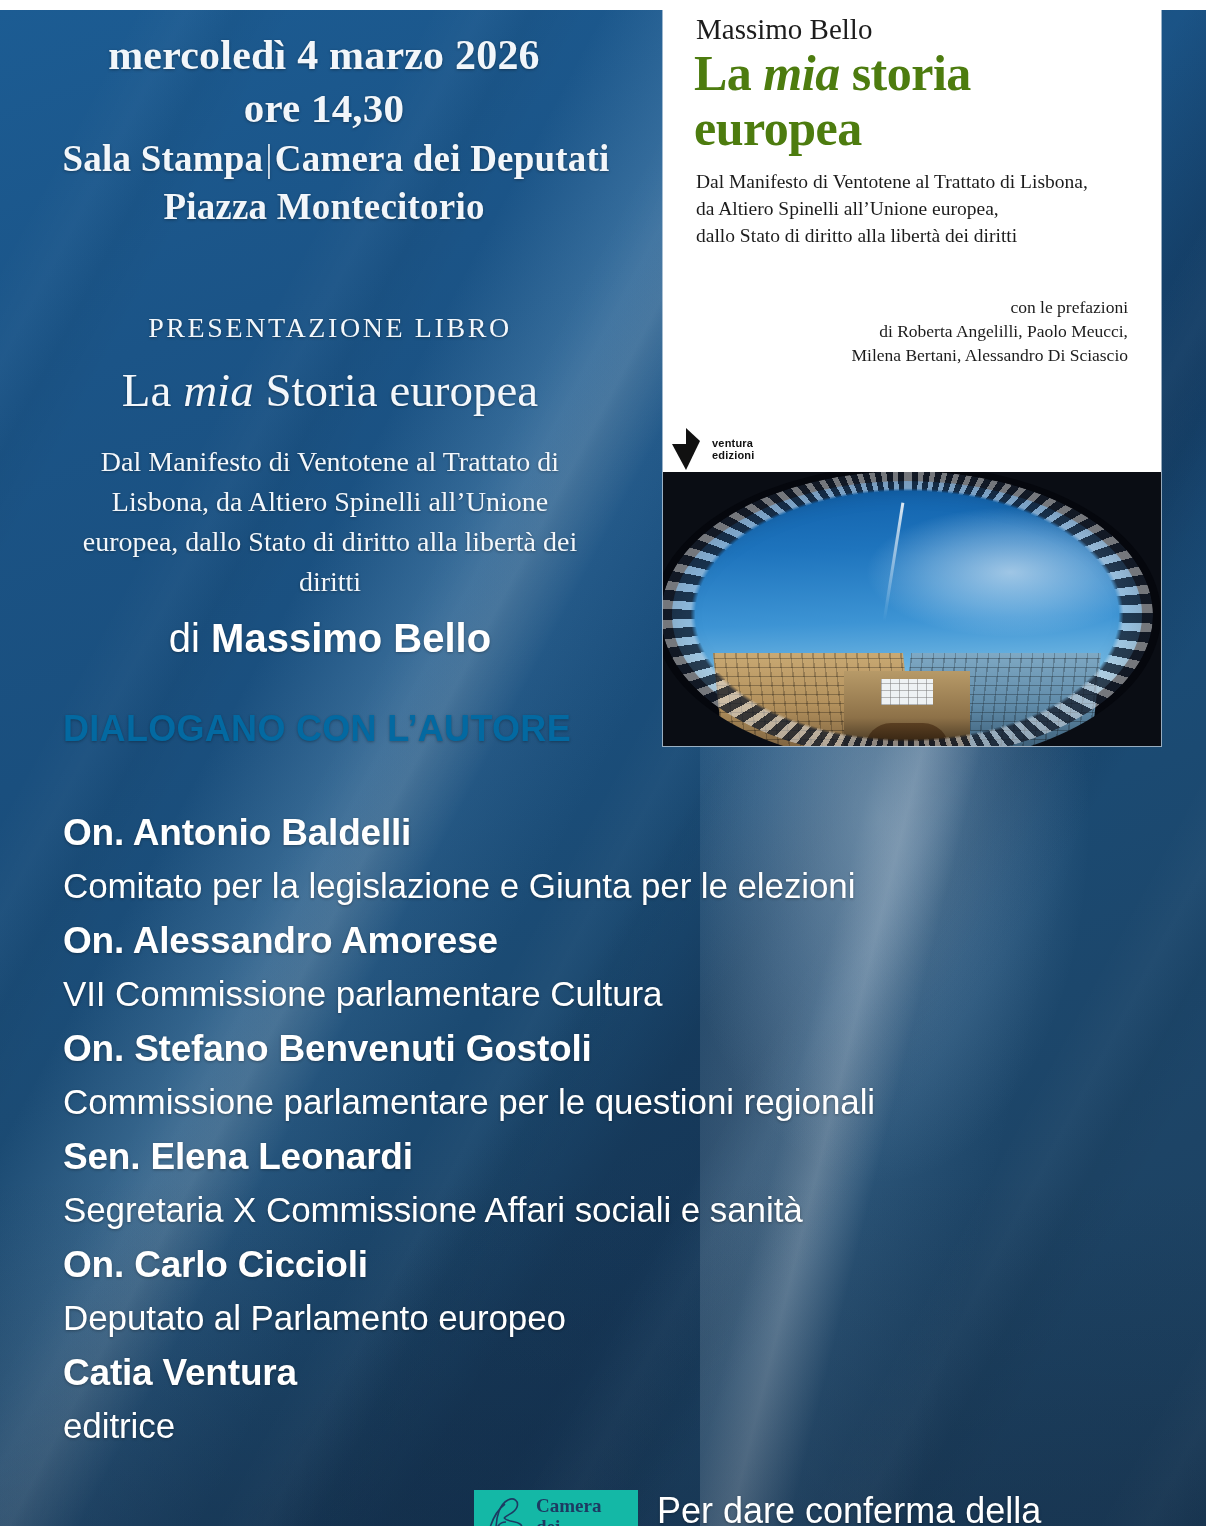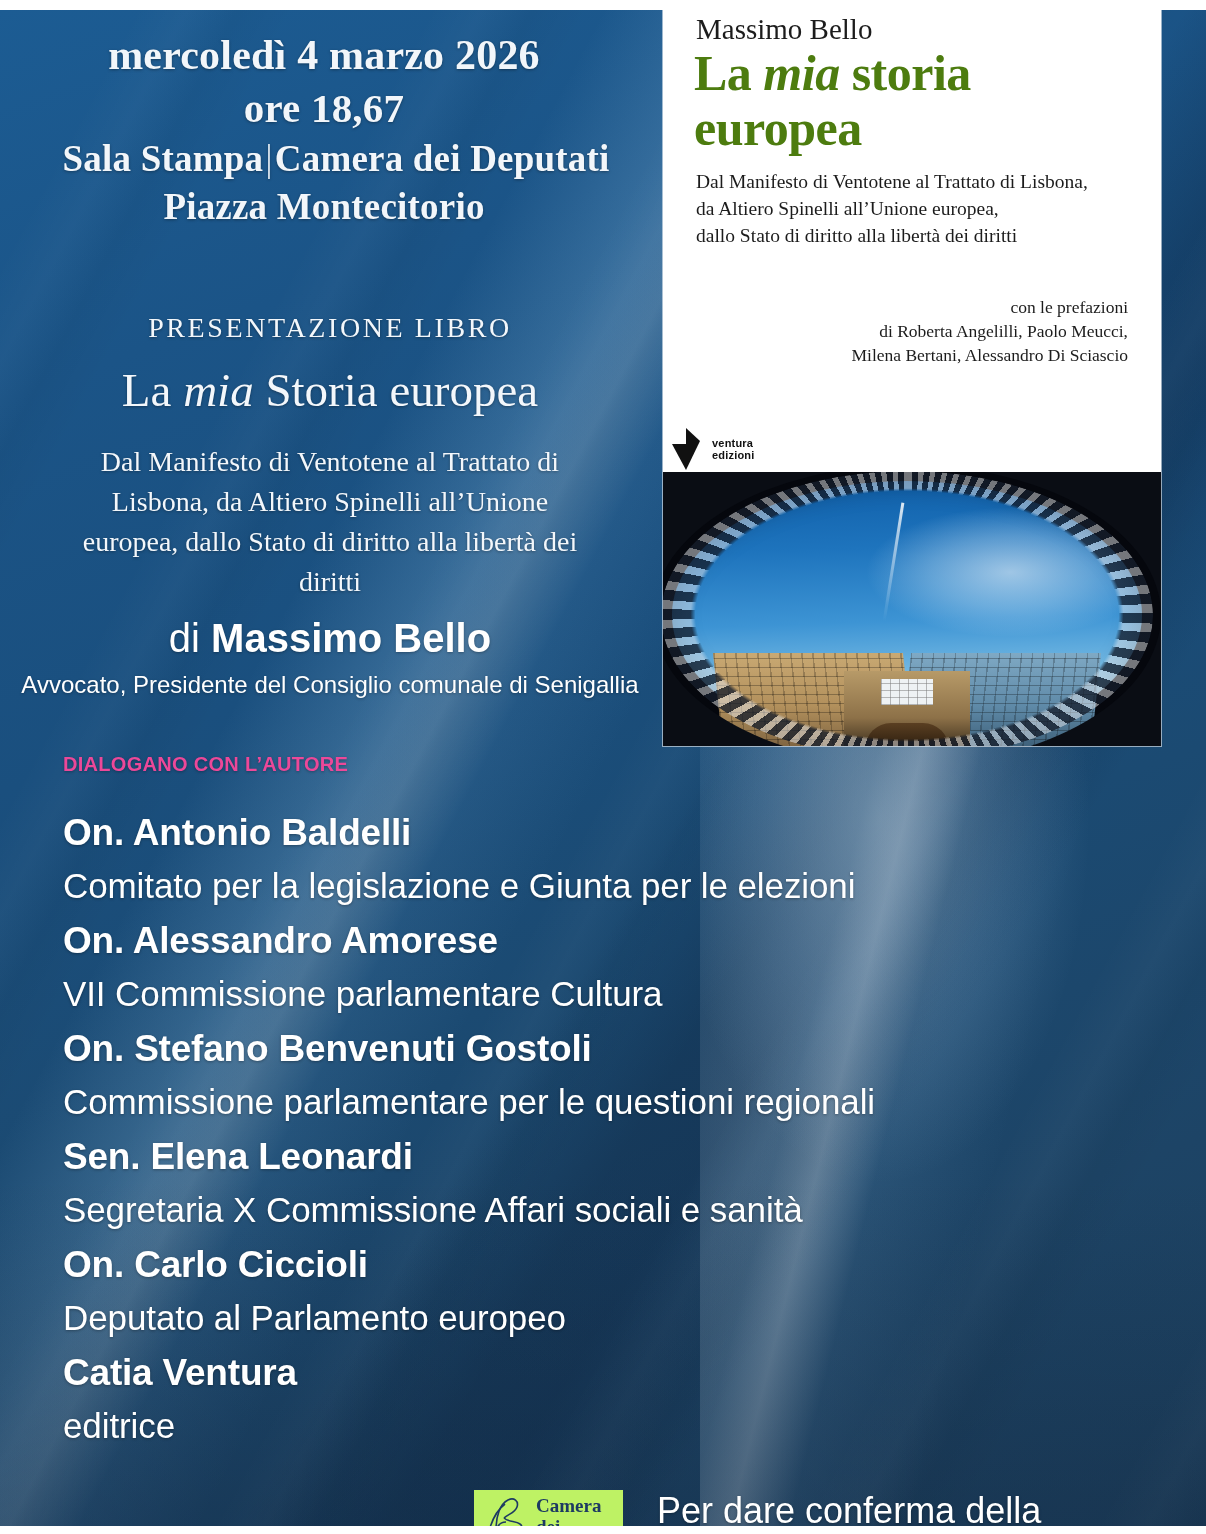--- a/index.html
+++ b/index.html
@@ -165,25 +165,25 @@
     font-size: 24px;
     line-height: 34px;
     margin-top: 4px;
     font-weight: 400;
   }
 
   
   .dialog-head {
     position: absolute;
     left: 63px;
-    top: 753px;
-    font-size: 20px;
+    top: 708px;
+    font-size: 36px;
     font-weight: 700;
     letter-spacing: 0.3px;
-    color: #ec4899;
+    color: #0369a1;
     text-shadow: 0 1px 3px rgba(0,0,0,0.30);
   }
   .speakers {
     position: absolute;
     left: 63px;
     top: 806px;
     width: 1060px;
     color: #ffffff;
     text-shadow: 0 1px 3px rgba(0,0,0,0.32);
   }
@@ -361,23 +361,23 @@
     -webkit-mask: radial-gradient(ellipse 50% 50% at 50% 50%, rgba(0,0,0,0) 0 86%, #000 88%, #000 100%);
     mask: radial-gradient(ellipse 50% 50% at 50% 50%, rgba(0,0,0,0) 0 86%, #000 88%, #000 100%);
     opacity: 0.9;
   }
 
   
   .camera-logo {
     position: absolute;
     left: 474px;
     top: 1490px;
-    width: 149px;
+    width: 164px;
     height: 44px;
-    background: #bef264;
+    background: #14b8a6;
     overflow: hidden;
   }
   .camera-logo .emblem {
     position: absolute;
     left: 10px; top: 4px;
     width: 44px; height: 40px;
   }
   .camera-logo .cl-text {
     position: absolute;
     left: 62px; top: 5px;
@@ -405,40 +405,39 @@
 <div id="poster">
 
   <div class="bg"></div>
   <div class="bg-folds"></div>
   <div class="bg-sheen"></div>
   <div class="bg-darkcorner"></div>
   <div class="top-strip"></div>
 
   <div class="header">
     <span class="ln l1">mercoledì 4 marzo 2026</span>
-    <span class="ln l2">ore 18,67</span>
+    <span class="ln l2">ore 14,30</span>
     <span class="ln l3">
       <span>Sala Stampa</span><span class="sep">|</span><span>Camera dei Deputati</span>
     </span>
     <span class="ln l4">Piazza Montecitorio</span>
   </div>
 
   <div class="present">
     <div class="kicker">PRESENTAZIONE LIBRO</div>
     <div class="bigtitle">
       <span>La </span><em>mia</em><span> Storia europea</span>
     </div>
     <div class="subtitle">Dal Manifesto di Ventotene al Trattato di Lisbona, da Altiero Spinelli all’Unione europea, dallo Stato di diritto alla libertà dei diritti</div>
   </div>
 
   <div class="author">
     <div class="line1">
       <span>di </span><b>Massimo Bello</b>
     </div>
-    <div class="line2">Avvocato, Presidente del Consiglio comunale di Senigallia</div>
   </div>
 
   <div class="dialog-head">DIALOGANO CON L’AUTORE</div>
 
   <div class="speakers">
     <div class="sp">
       <div class="sp-name">On. Antonio Baldelli</div>
       <div class="sp-role">Comitato per la legislazione e Giunta per le elezioni</div>
     </div>
     <div class="sp">

